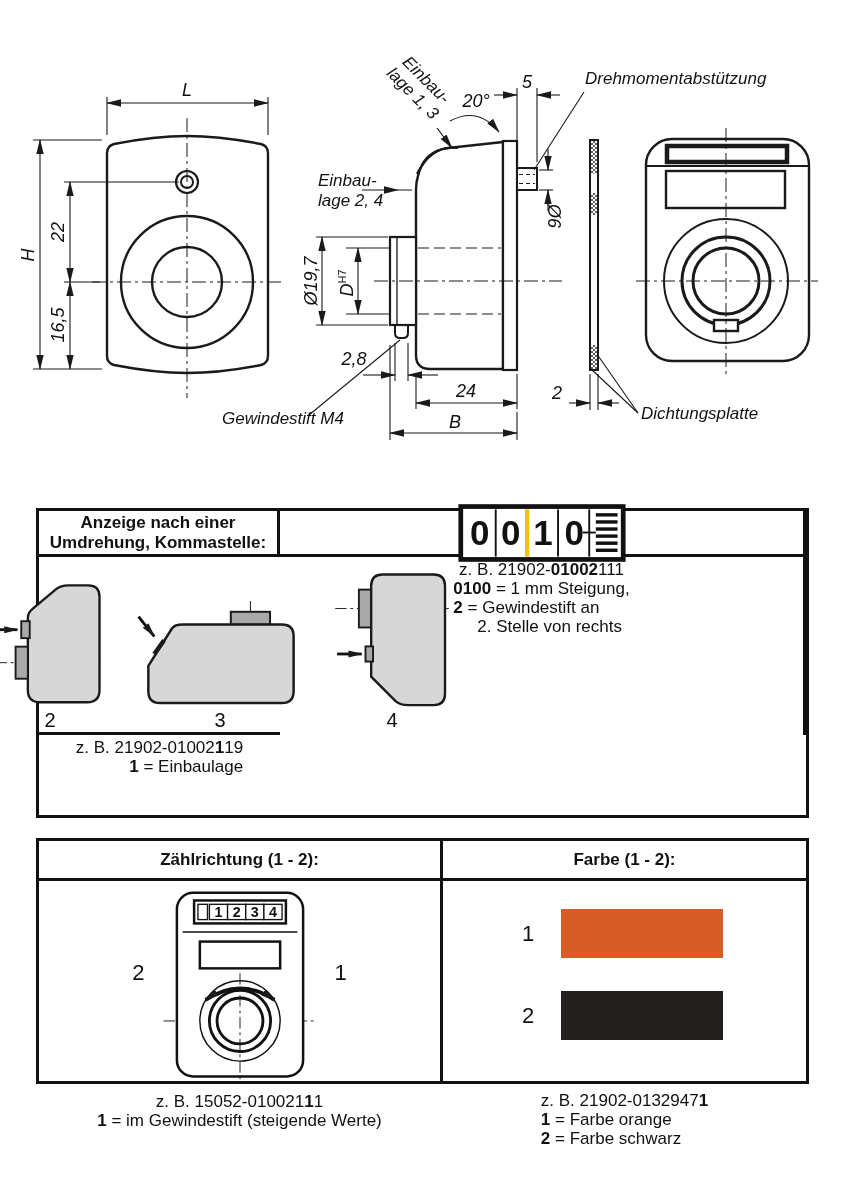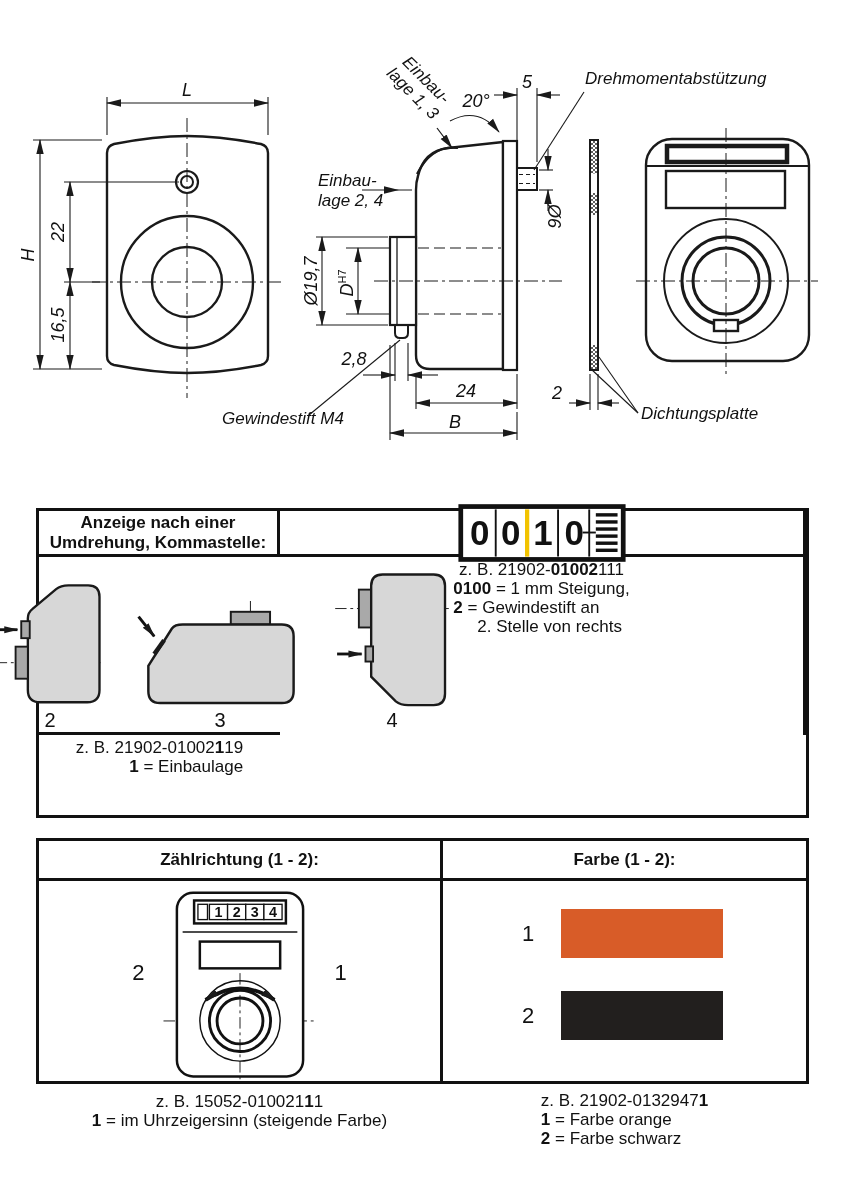--- a/index.html
+++ b/index.html
@@ -313,21 +313,21 @@
           <circle cx="80" cy="138" r="42" fill="none" stroke="#111" stroke-width="1.5"></circle>
           <circle cx="80" cy="138" r="32" fill="none" stroke="#111" stroke-width="3"></circle>
           <circle cx="80" cy="138" r="24" fill="none" stroke="#111" stroke-width="3"></circle>
           <path d="M44,116 Q80,92 116,116" fill="none" stroke="#111" stroke-width="4" marker-start="url(#arw)" marker-end="url(#arw)"></path>
         </svg>
         <span class="zr-num">1</span>
       </div>
       <div class="code" style="margin-top:4px">
         <div class="blk">
           <div class="c1"><span>z. B. 15052-010021</span><b>1</b><span>1</span></div>
-          <div><b>1</b><span> = im Uhrzeigersinn (steigende Farbe)</span></div>
+          <div><b>1</b><span> = im Gewindestift (steigende Werte)</span></div>
         </div>
       </div>
     </div>
 
     <div class="cell fb-wrap">
       <div style="margin-top:28px">
         <div class="sw-row">
           <span class="sw-label">1</span>
           <div class="swatch" style="background: rgb(216, 92, 40);"></div>
         </div>

